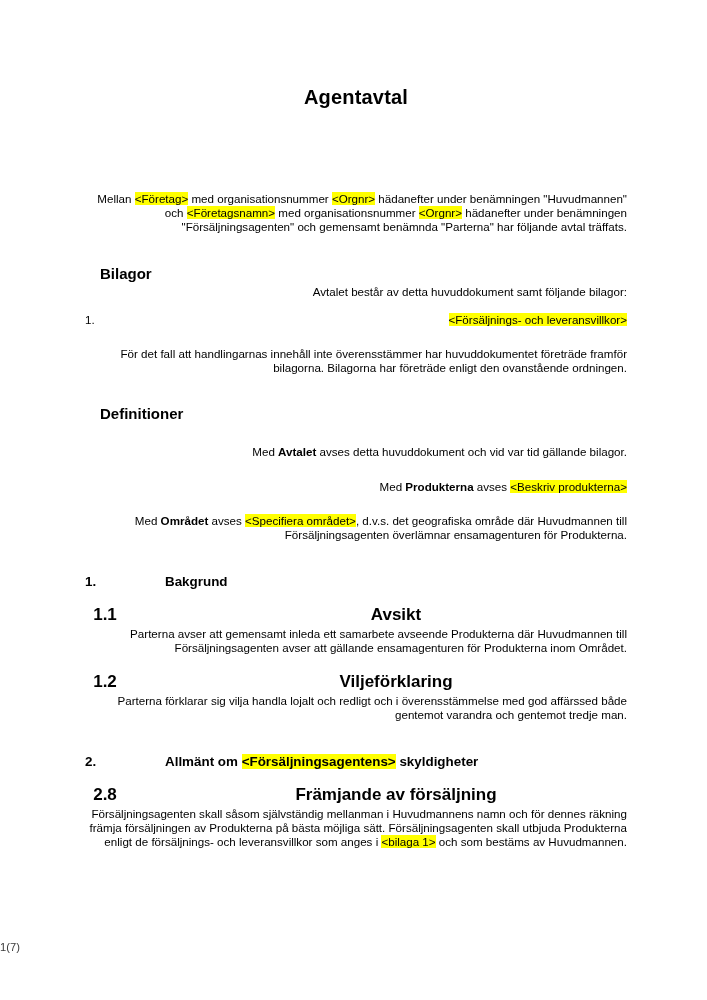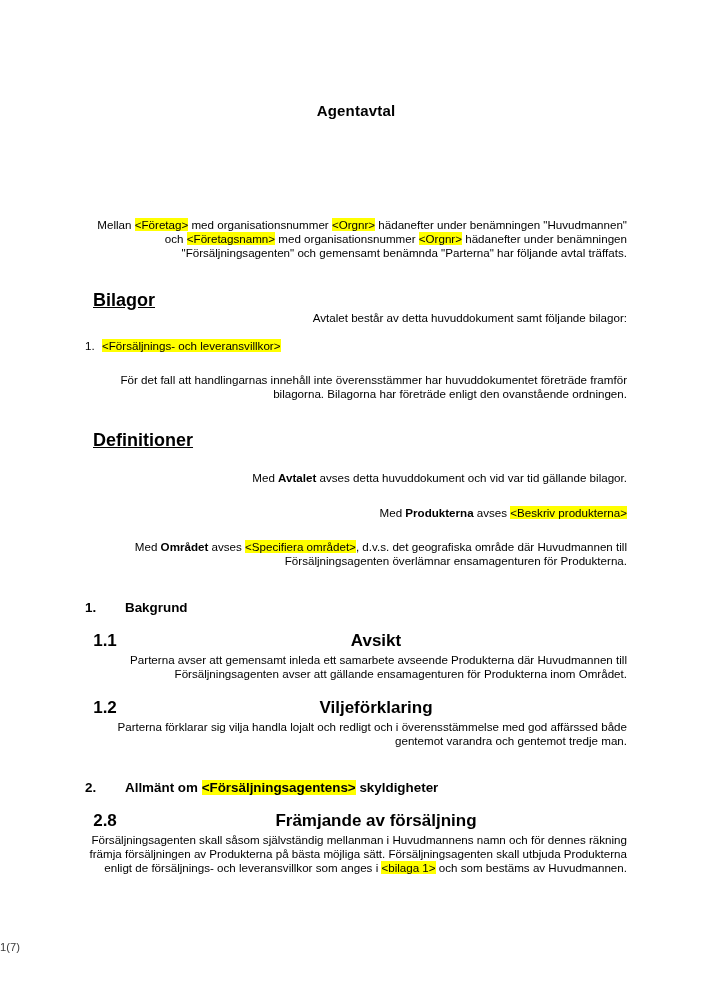--- a/index.html
+++ b/index.html
@@ -26,49 +26,48 @@
 
   .page-body {
     position: absolute;
     left: 85px;
     top: 0;
     width: 542px;
   }
 
   
   .doc-title {
-    font-size: 15px;
+    font-size: 20px;
     font-weight: bold;
     text-align: center;
     letter-spacing: 0.2px;
-    margin: 16px;
+    margin: 0;
     padding-top: 86px;
   }
 
   
   .para {
     font-size: 11.6px;
     line-height: 14.2px;
     margin: 0;
     text-align: right;
   }
 
   
   .gap-intro   { height: 83px; }
   .gap-md      { height: 14px; }
   .gap-lg      { height: 20px; }
   .gap-xxl     { height: 31px; }
 
   
   .heading-plain {
-    font-size: 18px;
+    font-size: 15px;
     font-weight: bold;
     line-height: 16px;
-    margin: 0 0 3px 8px;
-    text-decoration: underline;
+    margin: 0 0 3px 15px;
   }
 
   
   .heading-num {
     display: flex;
     align-items: baseline;
     margin: 0 0 4px 0;
   }
   .heading-num.level1 {
     font-size: 13.4px;
@@ -80,35 +79,37 @@
     font-weight: bold;
     line-height: 14.5px;
     text-align: center;
   }
   .heading-num .num {
     flex: 0 0 auto;
     width: 40px;
   }
   .heading-num .txt {
     flex: 1 1 auto;
+    margin-left: 40px;
   }
 
   
   .list-item {
     display: flex;
     align-items: baseline;
     font-size: 11.6px;
     line-height: 14.2px;
   }
   .list-item .marker {
     flex: 0 0 auto;
     width: 17px;
   }
   .list-item .body {
     flex: 1 1 auto;
+    text-align: right;
   }
 
   
   .hl {
     background-color: #ffff00;
   }
   .b {
     font-weight: bold;
   }
 

